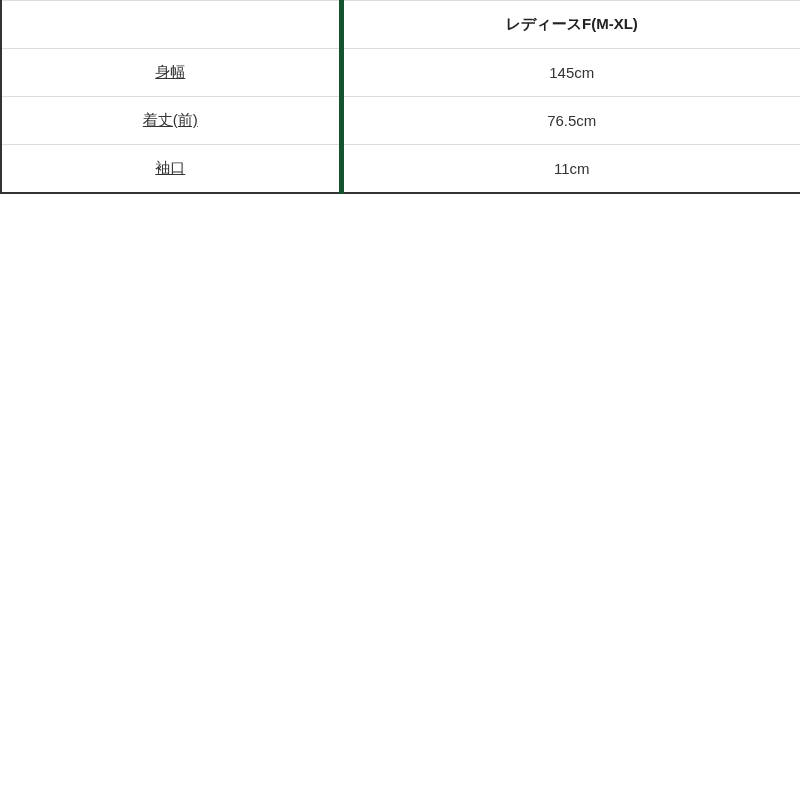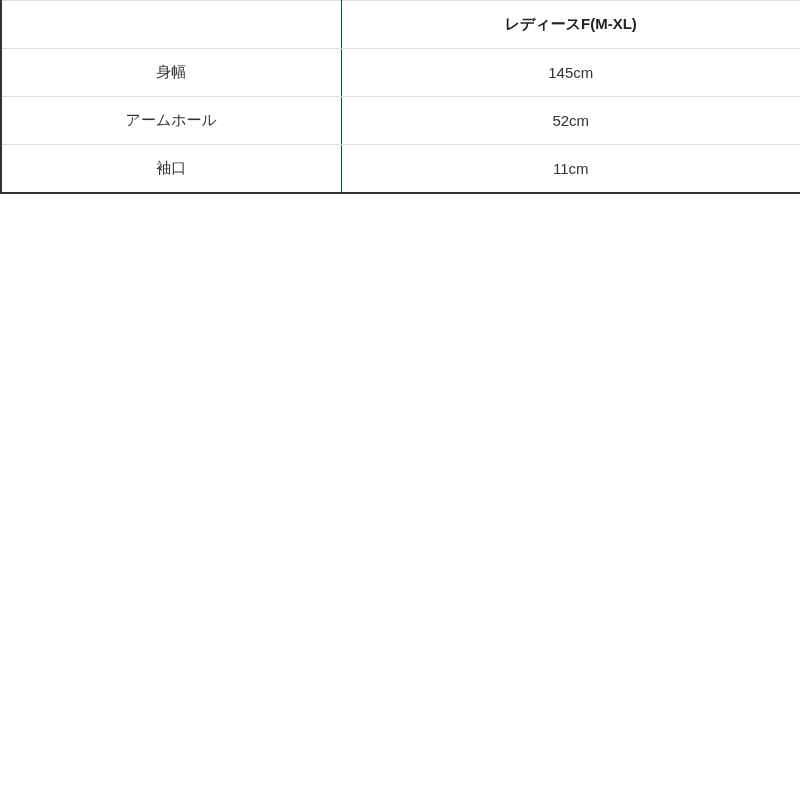--- a/index.html
+++ b/index.html
@@ -33,21 +33,22 @@
     background: #ffffff;
     overflow: hidden;
     white-space: nowrap;
   }
   table.size-chart th {
     font-weight: bold;
     color: #222222;
   }
   table.size-chart .label-col {
     width: 340px;
-    border-right: 1px solid #14532d;
+    border-right: 5px solid #14532d;
+    text-decoration: underline;
   }
   table.size-chart .value-col {
     width: 460px;
   }
 </style>
 </head>
 <body>
 
 <table class="size-chart">
   <thead>
@@ -55,21 +56,21 @@
       <th class="label-col"></th>
       <th class="value-col">レディースF(M-XL)</th>
     </tr>
   </thead>
   <tbody>
     <tr>
       <td class="label-col">身幅</td>
       <td class="value-col">145cm</td>
     </tr>
     <tr>
-      <td class="label-col">アームホール</td>
-      <td class="value-col">52cm</td>
+      <td class="label-col">着丈(前)</td>
+      <td class="value-col">76.5cm</td>
     </tr>
     <tr>
       <td class="label-col">袖口</td>
       <td class="value-col">11cm</td>
     </tr>
   </tbody>
 </table>
 
 </body></html>

